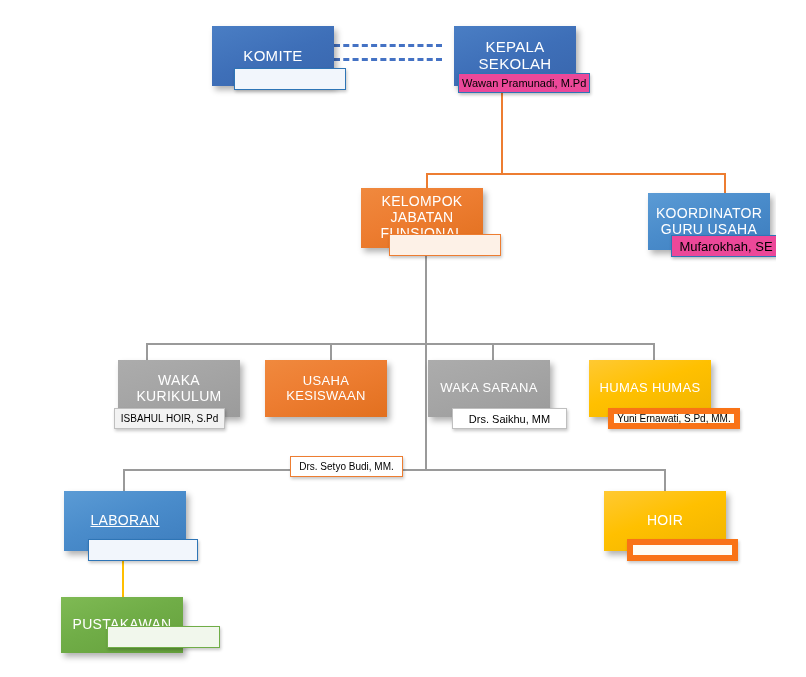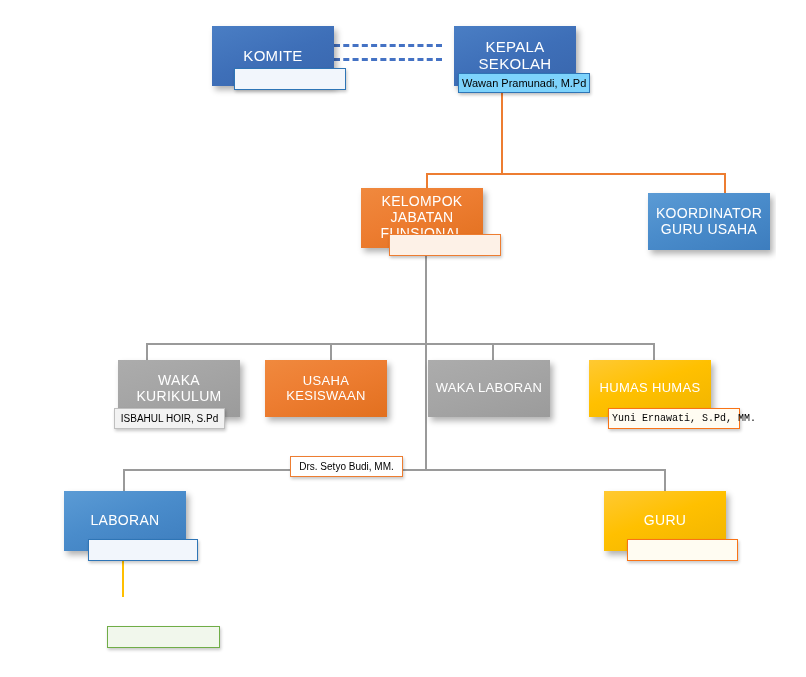--- a/index.html
+++ b/index.html
@@ -87,26 +87,26 @@
     display: flex;
     align-items: center;
     justify-content: center;
     background: #ffffff;
     color: #000000;
     white-space: nowrap;
     overflow: visible;
     box-shadow: 1px 2px 3px rgba(0,0,0,0.22);
   }
   .plate-blue      { border: 1px solid #2E75B6; background: #F2F6FC; }
-  .plate-blue-solid{ border: 1px solid #2E75B6; background: #7dd3fc; }
+  .plate-blue-solid{ border: 1px solid #2E75B6; background: #ec4899; }
   .plate-orange    { border: 1px solid #ED7D31; background: #FDF1E7; }
   .plate-orange-solid { border: 1px solid #ED7D31; background: #ffffff; margin-top: 48px; }
   .plate-gray      { border: 1px solid #BFBFBF; background: #F2F2F2; }
   .plate-gray-solid{ border: 1px solid #BFBFBF; background: #ffffff; }
-  .plate-amber     { border: 1px solid #f97316; background: #FFFCF2; font-family: Liberation Mono, monospace; }
+  .plate-amber     { border: 6px solid #f97316; background: #FFFCF2; }
   .plate-green     { border: 1px solid #70AD47; background: #F1F7EC; }
 
   .plate-text {
     display: block;
     width: 100%;
     padding: 0 3px;
     box-sizing: border-box;
     text-align: center;
   }
 </style>
@@ -159,58 +159,67 @@
 FUNSIONAL</span>
   </div>
   <div class="plate plate-orange" style="left:389px; top:234px; width:112px; height:22px; font-size:11px;">
     <span class="plate-text"></span>
   </div>
 
   <div class="node fill-blue" style="left:648px; top:193px; width:122px; height:57px; font-size:14px;">
     <span class="node-label">KOORDINATOR
 GURU USAHA</span>
   </div>
+  <div class="plate plate-blue-solid" style="left:671px; top:235px; width:110px; height:22px; font-size:13px;">
+    <span class="plate-text">Mufarokhah, SE</span>
+  </div>
 
   <div class="node fill-gray" style="left:86px; top:360px; width:122px; height:57px; font-size:14px;margin-left:32px;">
     <span class="node-label">WAKA
 KURIKULUM</span>
   </div>
   <div class="plate plate-gray" style="left:114px; top:408px; width:111px; height:21px; font-size:10px;justify-content:flex-end;">
     <span class="plate-text">ISBAHUL HOIR, S.Pd</span>
   </div>
 
   <div class="node fill-orange" style="left:265px; top:360px; width:122px; height:57px; font-size:13px;">
     <span class="node-label">USAHA KESISWAAN</span>
   </div>
   <div class="plate plate-orange-solid" style="left:290px; top:408px; width:113px; height:21px; font-size:10px;">
     <span class="plate-text">Drs. Setyo Budi, MM.</span>
   </div>
 
   <div class="node fill-gray" style="left:428px; top:360px; width:122px; height:57px; font-size:13px;">
-    <span class="node-label">WAKA LABORAN</span>
+    <span class="node-label">WAKA SARANA</span>
+  </div>
+  <div class="plate plate-gray-solid" style="left:452px; top:408px; width:115px; height:21px; font-size:11px;">
+    <span class="plate-text">Drs. Saikhu, MM</span>
   </div>
 
   <div class="node fill-amber" style="left:589px; top:360px; width:122px; height:57px; font-size:13px;">
     <span class="node-label">HUMAS HUMAS</span>
   </div>
   <div class="plate plate-amber" style="left:608px; top:408px; width:132px; height:21px; font-size:10px;">
     <span class="plate-text">Yuni Ernawati, S.Pd, MM.</span>
   </div>
 
-  <div class="node fill-blue" style="left:64px; top:491px; width:122px; height:60px; font-size:14px;">
+  <div class="node fill-blue" style="left:64px; top:491px; width:122px; height:60px; font-size:14px;text-decoration:underline;">
     <span class="node-label">LABORAN</span>
   </div>
   <div class="plate plate-blue" style="left:88px; top:539px; width:110px; height:22px; font-size:11px;">
     <span class="plate-text"></span>
   </div>
 
   <div class="node fill-amber" style="left:604px; top:491px; width:122px; height:60px; font-size:14px;">
-    <span class="node-label">GURU</span>
+    <span class="node-label">HOIR</span>
   </div>
   <div class="plate plate-amber" style="left:627px; top:539px; width:111px; height:22px; font-size:11px;">
     <span class="plate-text"></span>
   </div>
 
+  <div class="node fill-green" style="left:61px; top:597px; width:122px; height:56px; font-size:14px;">
+    <span class="node-label">PUSTAKAWAN</span>
+  </div>
   <div class="plate plate-green" style="left:107px; top:626px; width:113px; height:22px; font-size:11px;">
     <span class="plate-text"></span>
   </div>
 
 </div>
 
 </body></html>

